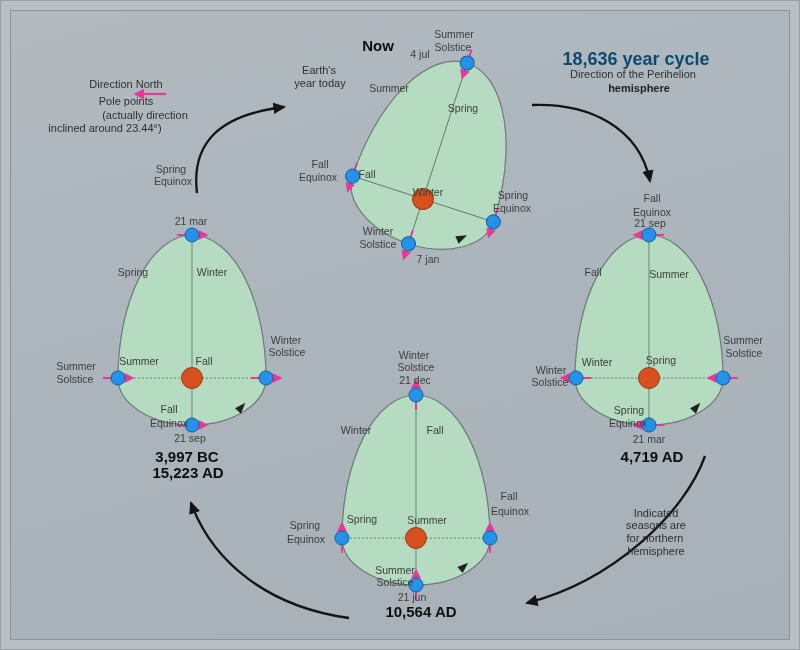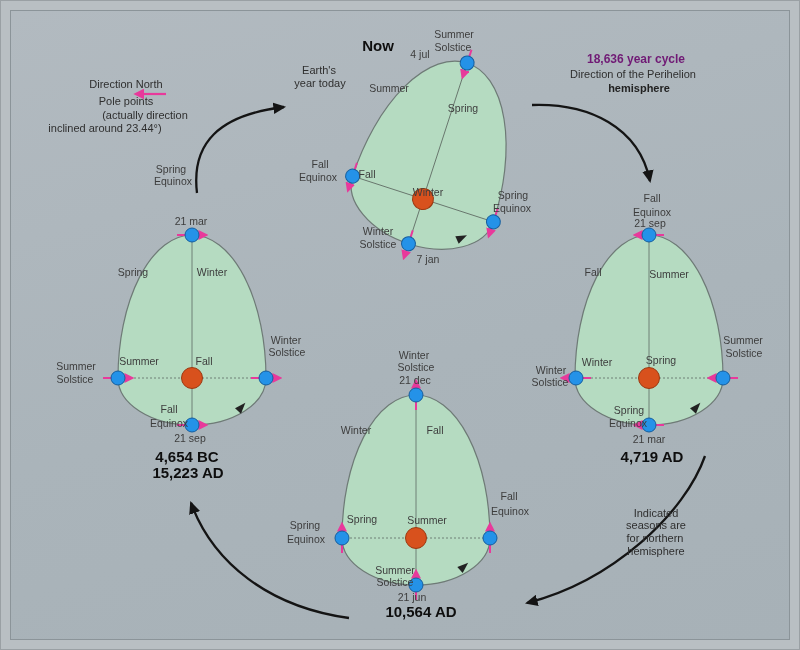--- a/index.html
+++ b/index.html
@@ -7,21 +7,21 @@
          font-family:"Liberation Sans",sans-serif;overflow:hidden;
          border:1px solid #9aa0a4;box-sizing:border-box;}
   .panel{position:absolute;left:9px;top:9px;right:9px;bottom:9px;
          border:1px solid #8b9499;
          background:linear-gradient(165deg,#b2bac0 0%,#aab4ba 55%,#a7b1b7 100%);}
   svg.overlay{position:absolute;left:0;top:0;}
   .lbl{position:absolute;transform:translate(-50%,-50%);font-size:10.5px;
        color:#3d3d3d;white-space:nowrap;line-height:1;}
   .note{font-size:11px;color:#2f2f2f;}
   .b15{font-size:15px;font-weight:bold;color:#0e0e0e;}
-  .b16{font-size:12px;font-weight:bold;color:#701a75;}
+  .b16{font-size:18px;font-weight:bold;color:#0c4a6e;}
   .bold{font-weight:bold;color:#222;}
 </style>
 </head>
 <body>
 
 <div class="stage">
   <div class="panel"></div>
 
   <svg class="overlay" width="800" height="650" viewBox="0 0 800 650">
     <defs>
@@ -177,15 +177,15 @@
   <div class="lbl" style="left:74px;top:378px">Solstice</div>
   <div class="lbl" style="left:285px;top:339px">Winter</div>
   <div class="lbl" style="left:286px;top:351px">Solstice</div>
   <div class="lbl" style="left:168px;top:408px">Fall</div>
   <div class="lbl" style="left:168px;top:422px">Equinox</div>
   <div class="lbl" style="left:189px;top:437px">21 sep</div>
   <div class="lbl" style="left:132px;top:271px">Spring</div>
   <div class="lbl" style="left:211px;top:271px">Winter</div>
   <div class="lbl" style="left:138px;top:360px">Summer</div>
   <div class="lbl" style="left:203px;top:360px">Fall</div>
-  <div class="lbl b15" style="left:186px;top:455px">4,654 BC</div>
+  <div class="lbl b15" style="left:186px;top:455px">3,997 BC</div>
   <div class="lbl b15" style="left:187px;top:471px">15,223 AD</div>
 </div>
 
 </body></html>

